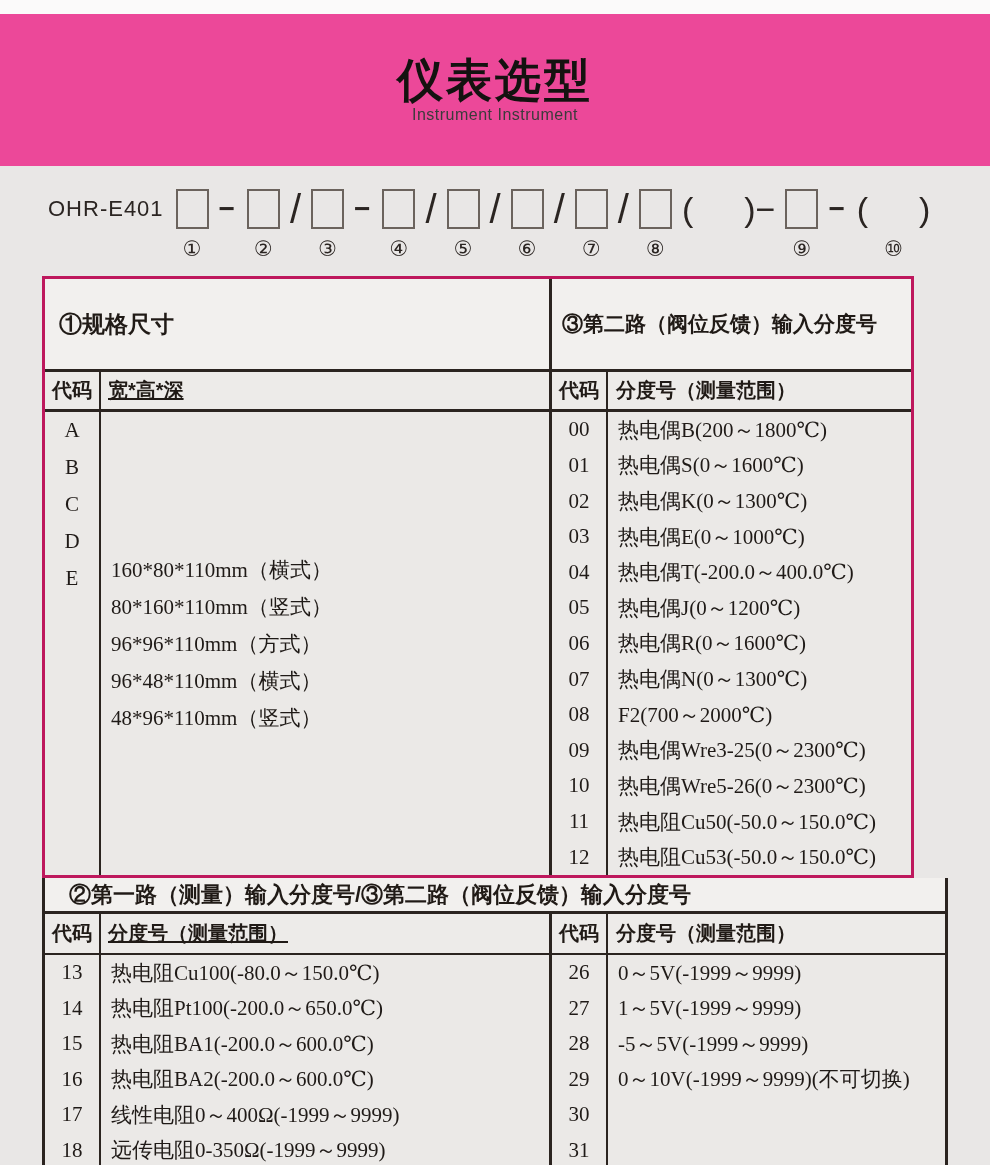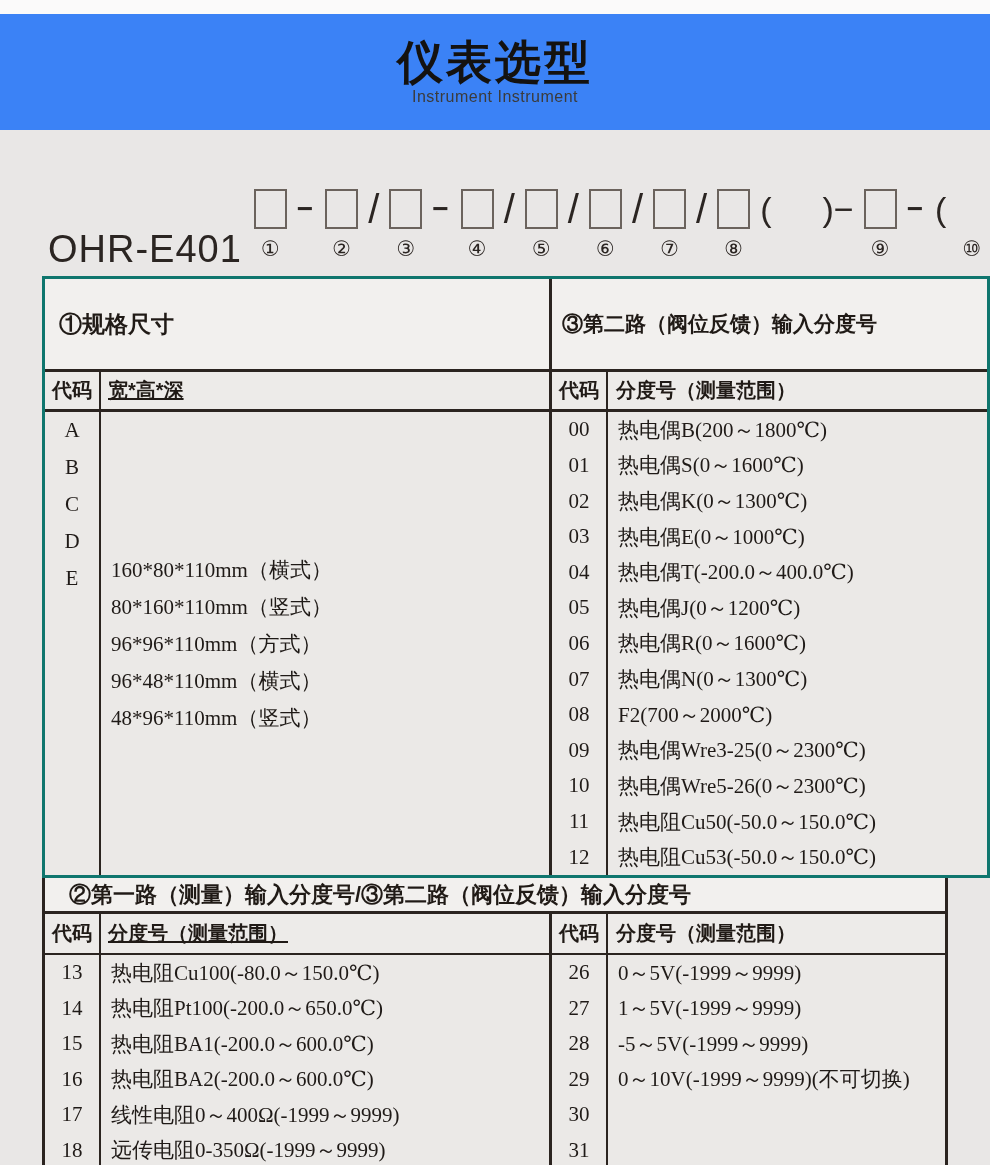--- a/index.html
+++ b/index.html
@@ -9,55 +9,55 @@
     width:990px;height:1165px;
     background:#e9e7e6;
     overflow:hidden;
     font-family:"Liberation Sans", sans-serif;
     color:#201a16;
   }
   
   .top-strip{position:absolute;left:0;top:0;width:990px;height:14px;background:#fbfafa;}
   
   .band{
-    position:absolute;left:0;top:14px;width:990px;height:116px;
-    background:#3b82f6;
+    position:absolute;left:0;top:14px;width:990px;height:152px;
+    background:#ec4899;
     display:flex;flex-direction:column;align-items:center;justify-content:center;
   }
   .band .title{
     font-size:46px;font-weight:700;letter-spacing:3px;color:#141210;
     line-height:1.05;
   }
   .band .subtitle{
     font-size:16px;color:#3b3b3b;margin-top:2px;letter-spacing:0.5px;
   }
   
   .model{
     position:absolute;left:48px;top:186px;width:930px;height:82px;
     display:flex;align-items:flex-start;
   }
   .model .prefix{
-    font-size:38px;font-weight:500;letter-spacing:1px;color:#2b2522;
-    height:46px;line-height:46px;margin-right:12px;white-space:nowrap;margin-top:40px;
+    font-size:22px;font-weight:500;letter-spacing:1px;color:#2b2522;
+    height:46px;line-height:46px;margin-right:12px;white-space:nowrap;
   }
   .segs{display:flex;align-items:flex-start;gap:10px;}
   .seg{display:flex;flex-direction:column;align-items:center;}
   .seg-main{height:46px;display:flex;align-items:center;}
   .mbox{width:33px;height:40px;border:2px solid #6b635d;box-sizing:border-box;background:transparent;}
   .sepchar{font-size:28px;font-weight:600;color:#2b2522;letter-spacing:2px;white-space:pre;}
   .slash{font-size:40px;font-weight:400;color:#2b2522;}
   .paren{font-size:34px;font-weight:400;color:#2b2522;letter-spacing:0;white-space:pre;}
   .seg-num{
     height:26px;margin-top:4px;font-size:21px;color:#2b2522;
     font-family:"DejaVu Sans", sans-serif;line-height:26px;
   }
   
   .tables{position:absolute;left:42px;top:276px;width:906px;box-sizing:border-box;}
   .t1{
-    border:3px solid #0f766e;box-sizing:border-box;width:948px;
+    border:3px solid #be185d;box-sizing:border-box;width:872px;
     background:#ebe9e7;
   }
   .t1-row1{display:flex;height:90px;border-bottom:3px solid #2b2420;background:#f2f0ee;}
   .t1-h-left{
     width:507px;border-right:3px solid #2b2420;box-sizing:border-box;
     display:flex;align-items:center;padding-left:14px;
     font-size:23px;font-weight:700;
   }
   .t1-h-right{
     flex:1;display:flex;flex-direction:column;justify-content:center;

